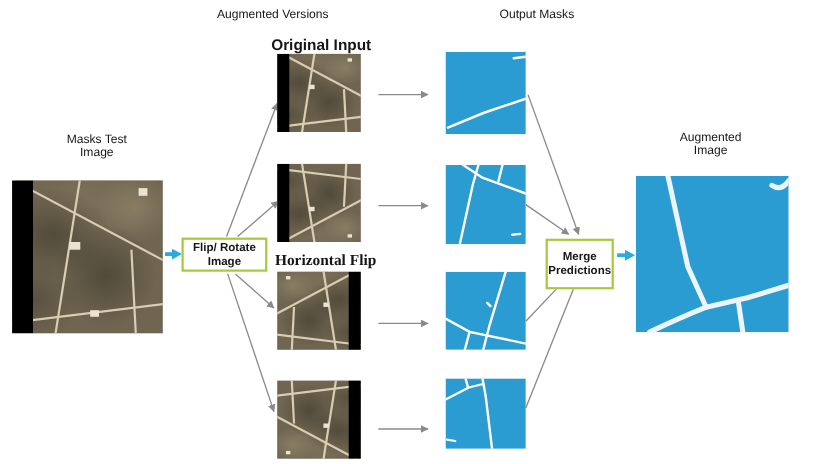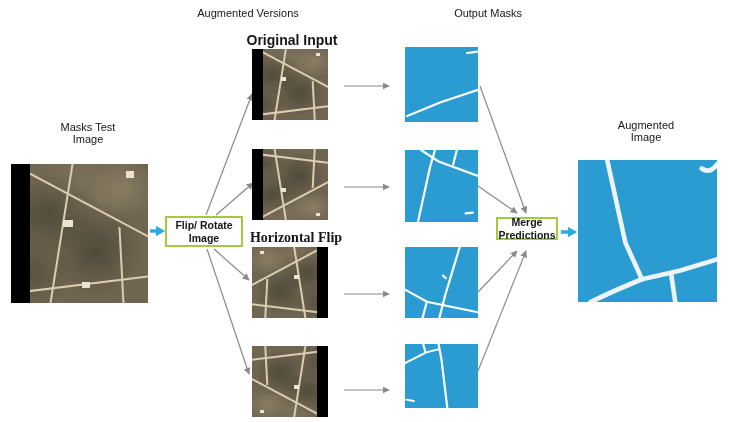--- a/index.html
+++ b/index.html
@@ -187,21 +187,21 @@
   </svg>
 
   <svg class="mask" style="left:405px;top:344px;" width="73" height="64" viewBox="0 0 100 100" preserveAspectRatio="none">
     <rect class="bg" x="0" y="0" width="100" height="100"></rect>
     <path d="M 46 0 L 50 25 L 58 100"></path>
     <path d="M 0 30 L 29 13 L 47 8"></path>
     <path d="M 28 13 L 25 0"></path>
     <path d="M 2 87 L 12 89"></path>
   </svg>
 
-  <div class="pbox" style="left:496px;top:217px;width:62px;height:23px;">
+  <div class="pbox" style="left:496px;top:217px;width:62px;height:46px;">
     <span>Merge</span>
     <span>Predictions</span>
   </div>
 
   <div class="title" style="left:576px;top:119px;width:140px;">
     <span>Augmented</span><br>
     <span>Image</span>
   </div>
   <svg class="mask big" style="left:578px;top:160px;" width="139" height="142" viewBox="0 0 100 100" preserveAspectRatio="none">
     <rect class="bg" x="0" y="0" width="100" height="100"></rect>

